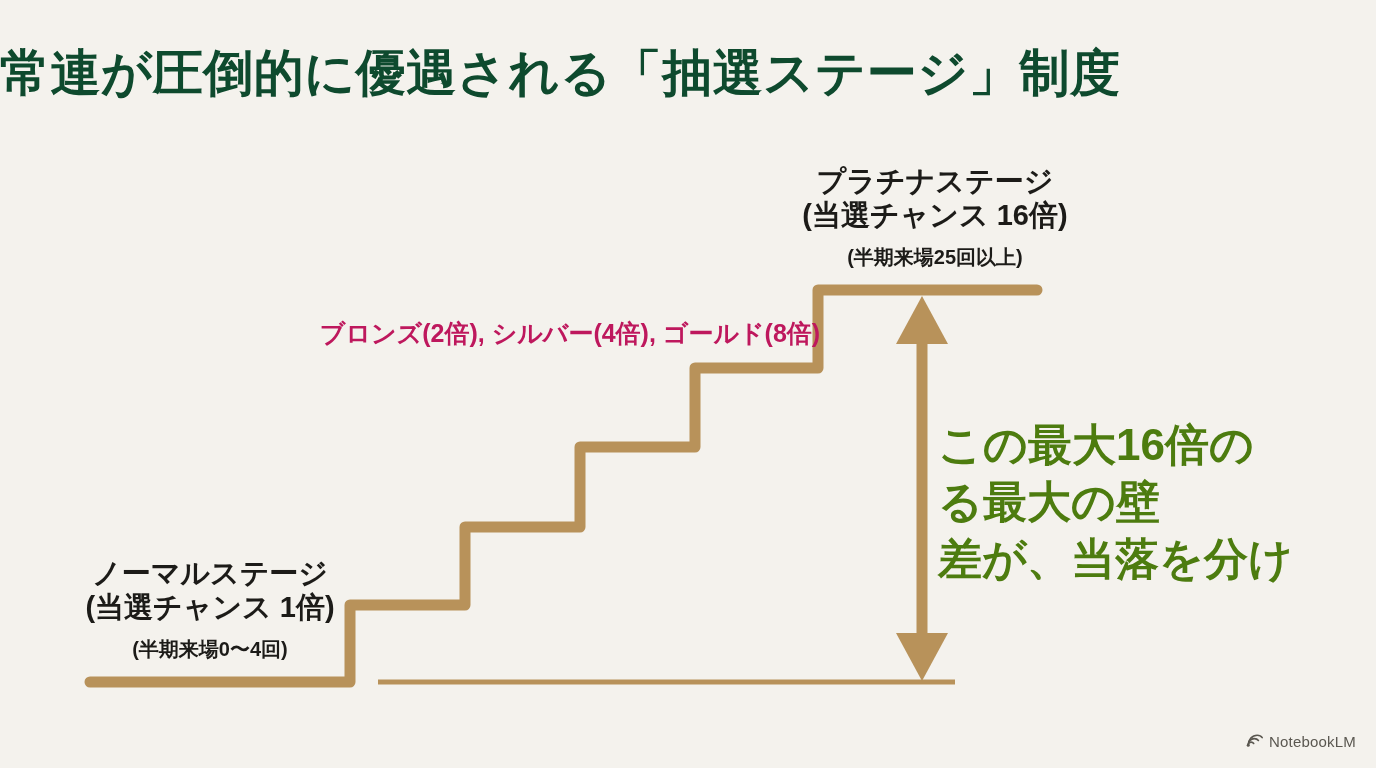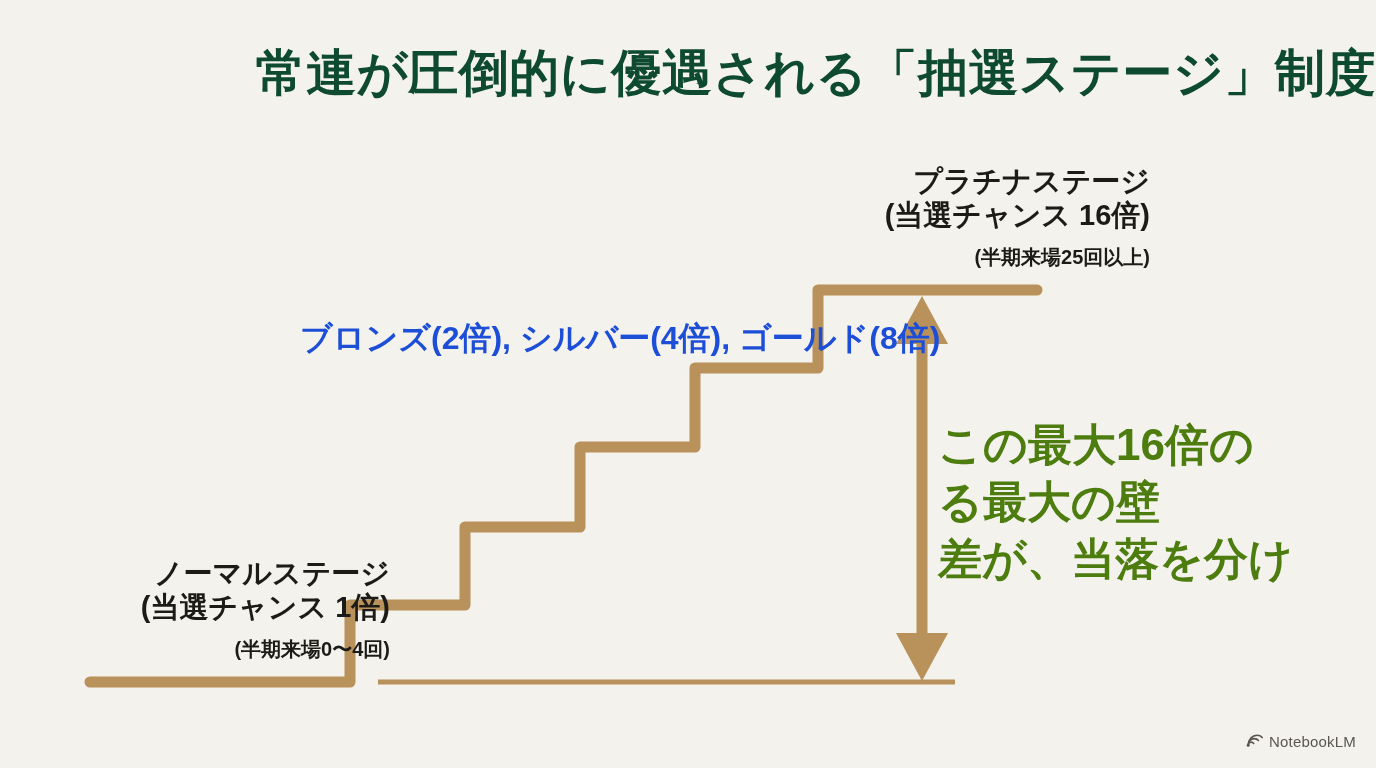--- a/index.html
+++ b/index.html
@@ -20,21 +20,21 @@
     height: 768px;
     background: #F4F2ED;
   }
 
   
   .title {
     position: absolute;
     left: 0;
     top: 46px;
     width: 1376px;
-    text-align: right;
+    text-align: left;
     font-size: 50px;
     font-weight: 700;
     letter-spacing: 0.5px;
     color: #0E4A2E;
     white-space: nowrap;
     line-height: 1.1;
   }
 
   
   .stairs-svg {
@@ -42,21 +42,21 @@
     left: 0;
     top: 0;
     width: 1376px;
     height: 768px;
     pointer-events: none;
   }
 
   
   .label-block {
     position: absolute;
-    text-align: right;
+    text-align: center;
     color: #1C1B18;
     line-height: 1.18;
   }
   .label-main {
     font-size: 29px;
     font-weight: 700;
     white-space: nowrap;
   }
   .label-sub {
     font-size: 29px;
@@ -81,23 +81,23 @@
     width: 360px;
   }
 
   
   #mid-caption {
     position: absolute;
     left: 300px;
     top: 317px;
     width: 540px;
     text-align: center;
-    font-size: 32px;
+    font-size: 25px;
     font-weight: 700;
-    color: #1d4ed8;
+    color: #be185d;
     white-space: nowrap;
   }
 
   
   #gap-annotation {
     position: absolute;
     left: 938px;
     top: 416px;
     width: 400px;
     text-align: left;

